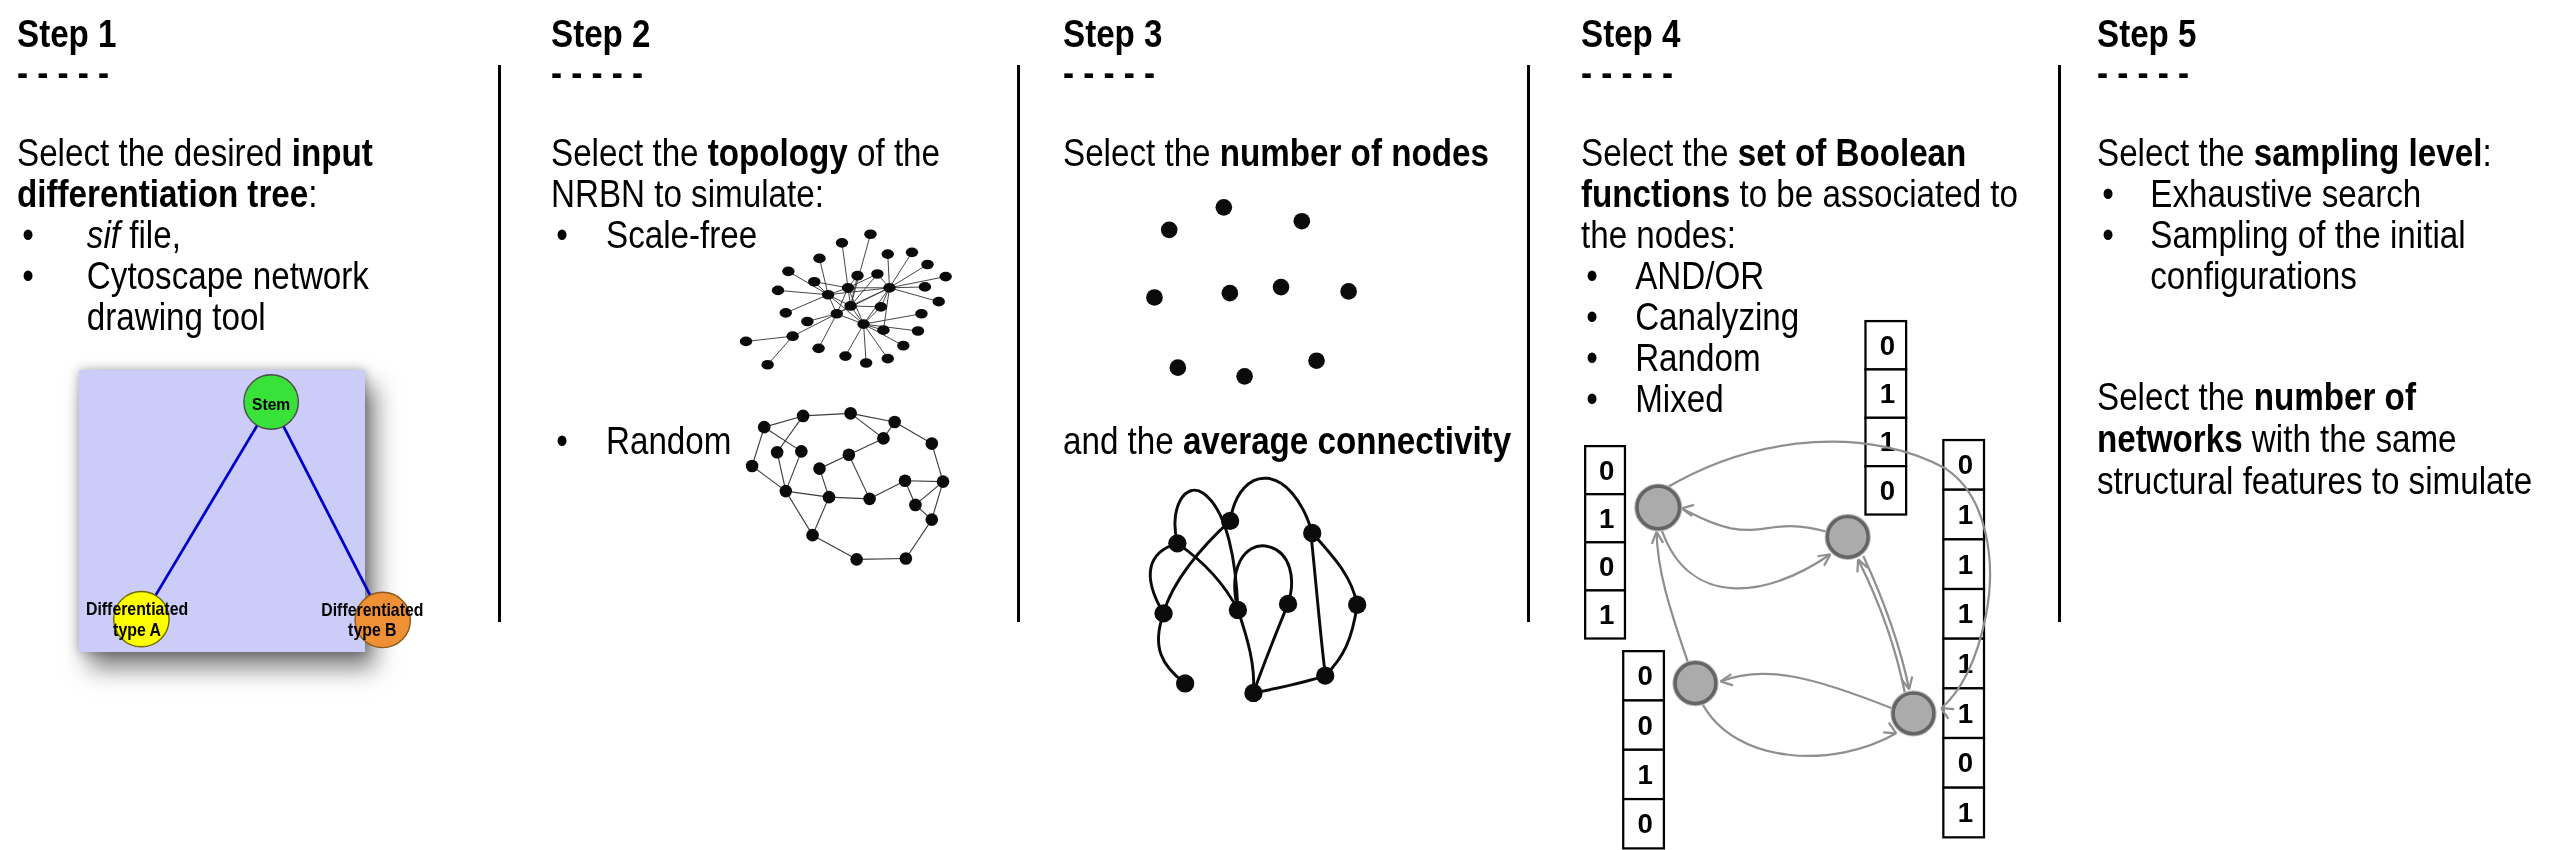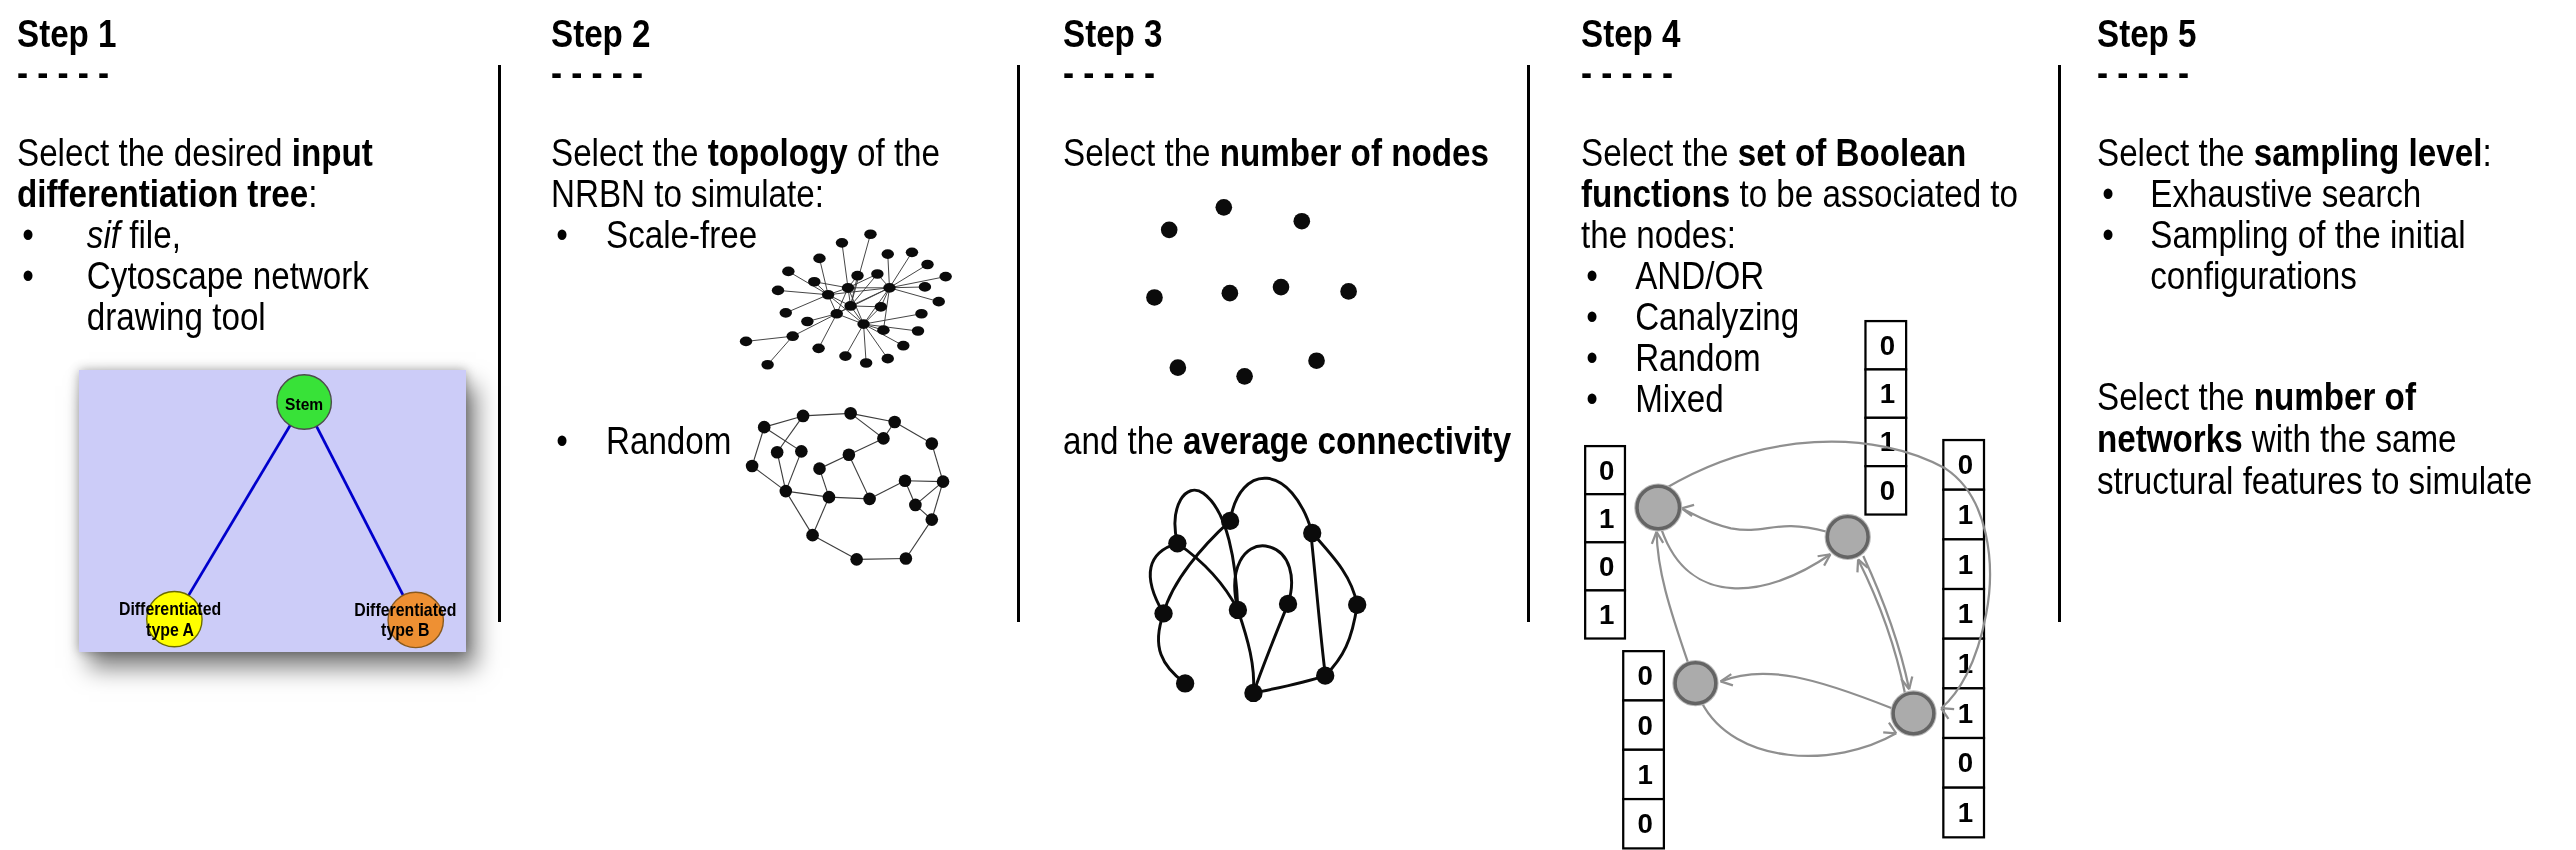--- a/index.html
+++ b/index.html
@@ -4,22 +4,22 @@
 html,body{margin:0;padding:0;}
 body{width:2576px;height:851px;background:#fff;overflow:hidden;position:relative;
      font-family:"Liberation Sans",sans-serif;color:#000;}
 .hdr{position:absolute;font-size:38px;font-weight:bold;line-height:39px;white-space:nowrap;
      transform:scaleX(0.873);transform-origin:0 0;}
 .body{position:absolute;font-size:38px;line-height:41px;transform:scaleX(0.873);transform-origin:0 0;white-space:nowrap;}
 .li{position:relative;}
 .b{position:absolute;left:6px;}
 b{font-weight:bold;}
 .vline{position:absolute;top:65px;width:2.6px;height:557px;background:#000;}
-#treebox{position:absolute;left:79px;top:370px;width:354px;height:282px;background:#ccccf8;
-  box-shadow:0 0 10.4px rgba(0,0,0,0.32), 10.4px 15.6px 22.5px rgba(0,0,0,0.5);padding-left:33px;}
+#treebox{position:absolute;left:79px;top:370px;width:286px;height:282px;background:#ccccf8;
+  box-shadow:0 0 10.4px rgba(0,0,0,0.32), 10.4px 15.6px 22.5px rgba(0,0,0,0.5);}
 </style></head><body>
 
 <div class="vline" style="left:498px"></div>
 <div class="vline" style="left:1017px"></div>
 <div class="vline" style="left:1527px"></div>
 <div class="vline" style="left:2058px"></div>
 <div class="hdr" style="left:17.3px;top:14.7px">Step 1<br>- - - - -</div>
 <div class="hdr" style="left:551px;top:14.7px">Step 2<br>- - - - -</div>
 <div class="hdr" style="left:1063px;top:14.7px">Step 3<br>- - - - -</div>
 <div class="hdr" style="left:1581px;top:14.7px">Step 4<br>- - - - -</div>

